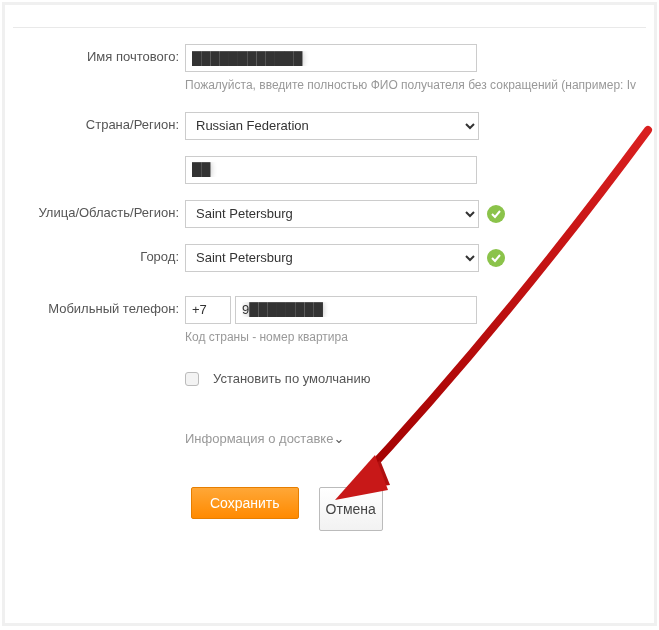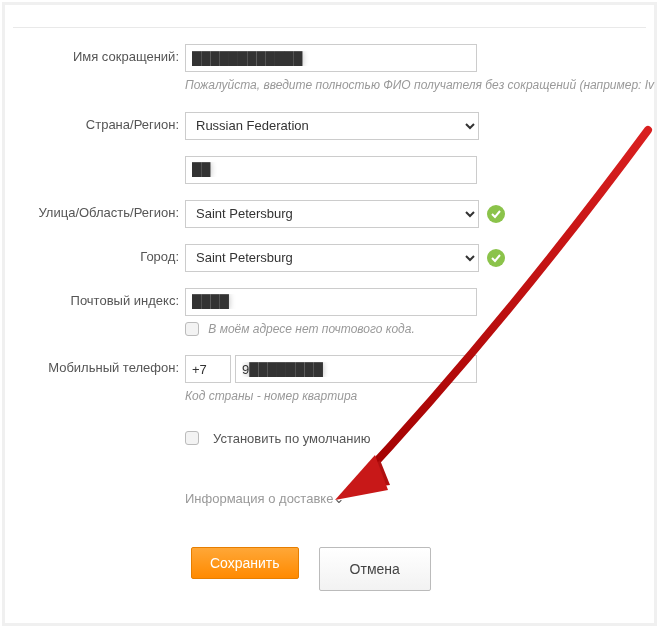--- a/index.html
+++ b/index.html
@@ -60,21 +60,20 @@
   .w70  { width: 46px; }
   .w200 { width: 242px; }
   .blurred { color: transparent; text-shadow: 0 0 6px #bbb; }
   select.w280 { width: 294px; }
   .help {
     font-size: 12px;
     color: #999;
     margin-top: 6px;
     line-height: 1.3;
     white-space: nowrap;
-    font-style: italic;
   }
   .check-ico {
     width: 18px; height: 18px;
     border-radius: 50%;
     background: #8bc34a;
     display: inline-flex;
     align-items: center; justify-content: center;
     color: #fff;
     font-size: 11px;
     font-weight: bold;
@@ -114,21 +113,21 @@
     padding: 0 18px;
     font-size: 14px;
     cursor: pointer;
     border-radius: 2px;
   }
   .btn-secondary {
     background: linear-gradient(#ffffff, #f2f2f2);
     color: #444;
     border: 1px solid #bbb;
     height: 44px;
-    padding: 0 30px;
+    padding: 0 6px;
     font-size: 14px;
     cursor: pointer;
     border-radius: 2px;
   }
   .arrow-overlay {
     position: absolute;
     pointer-events: none;
     top: 0; left: 0;
     width: 659px; height: 630px;
   }
@@ -139,21 +138,21 @@
   }
 </style>
 </head>
 <body>
 
 <div class="container">
   <div class="divider"></div>
   <div style="height:16px"></div>
 
   <div class="row">
-    <div class="label">Имя сокращений:</div>
+    <div class="label">Имя почтового:</div>
     <div class="field-wrap">
       <div class="field-line">
         <input type="text" class="w280 blurred" value="████████████" style="">
       </div>
       <div class="help">Пожалуйста, введите полностью ФИО получателя без сокращений (например: Iv</div>
     </div>
   </div>
 
   <div style="height:8px"></div>
 
@@ -210,32 +209,20 @@
           <svg viewBox="0 0 10 10">
               <path d="M1 5 L4 8 L9 2" stroke="#fff" stroke-width="2" fill="none"></path>
             </svg>
         </span>
       </div>
     </div>
   </div>
 
   <div style="height:6px"></div>
 
-  <div class="row">
-    <div class="label">Почтовый индекс:</div>
-    <div class="field-wrap">
-      <div class="field-line">
-        <input type="text" class="w280 blurred" value="████" style="">
-      </div>
-      <div class="help">
-        <span class="cbx"></span>
-        <span>В моём адресе нет почтового кода.</span>
-      </div>
-    </div>
-  </div>
 
   <div style="height:8px"></div>
 
   <div class="row">
     <div class="label">Мобильный телефон:</div>
     <div class="field-wrap">
       <div class="field-line">
         <input type="text" class="w70" value="+7" style="">
         <input type="text" class="w200 blurred" style="margin-left: -4px;" value="9████████">
       </div>

